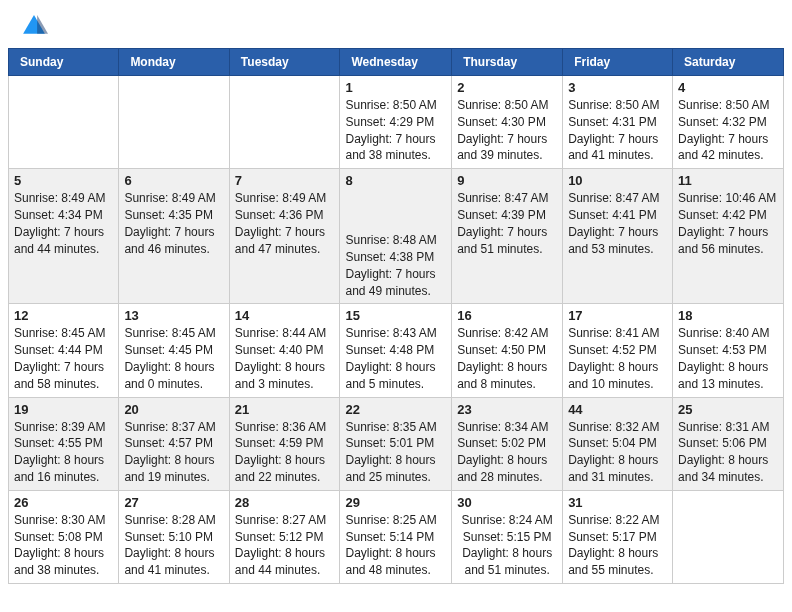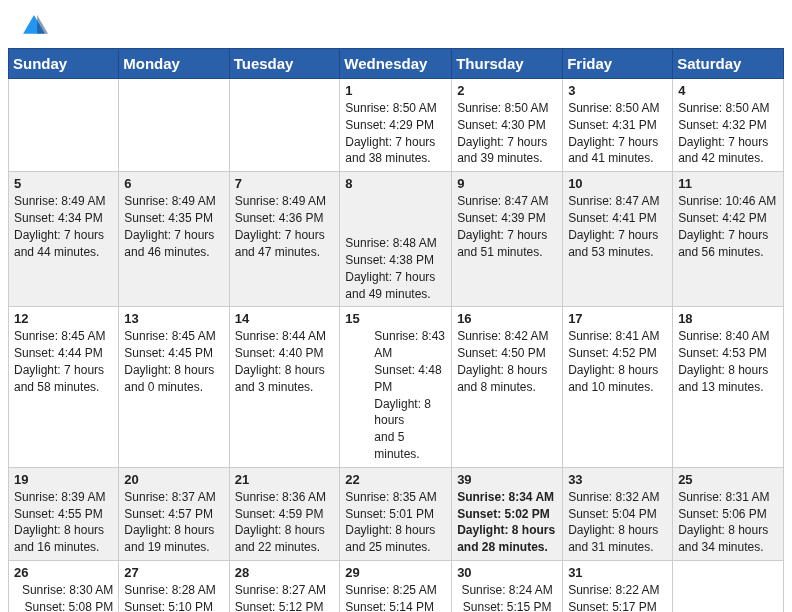--- a/index.html
+++ b/index.html
@@ -50,22 +50,22 @@
     }
     .calendar {
       width: 100%;
       border-collapse: collapse;
       border: 1px solid #ccc;
       margin: 0 0 0 0;
     }
     .calendar th {
       background: #2a5faa;
       color: #fff;
-      font-size: 15px;
-      padding: 6px 4px;
+      font-size: 12px;
+      padding: 6px 11px;
       text-align: left;
       border: 1px solid #1e4a8a;
       font-weight: bold;
     }
     .calendar td {
       vertical-align: top;
       border: 1px solid #ccc;
       padding: 4px 5px;
       font-size: 10.5px;
       color: #222;
@@ -231,21 +231,21 @@
           </td>
           <td>
             <span class="day-num">14</span>
             <div class="day-info" style="white-space: pre-line;">Sunrise: 8:44 AM
 Sunset: 4:40 PM
 Daylight: 8 hours
 and 3 minutes.</div>
           </td>
           <td>
             <span class="day-num">15</span>
-            <div class="day-info" style="white-space: pre-line; margin-left: 29px;">Sunrise: 8:43 AM
+            <div class="day-info" style="white-space: pre-line;">Sunrise: 8:43 AM
 Sunset: 4:48 PM
 Daylight: 8 hours
 and 5 minutes.</div>
           </td>
           <td>
             <span class="day-num">16</span>
             <div class="day-info" style="white-space: pre-line;">Sunrise: 8:42 AM
 Sunset: 4:50 PM
 Daylight: 8 hours
 and 8 minutes.</div>
@@ -288,45 +288,45 @@
 and 22 minutes.</div>
           </td>
           <td>
             <span class="day-num">22</span>
             <div class="day-info" style="white-space: pre-line;">Sunrise: 8:35 AM
 Sunset: 5:01 PM
 Daylight: 8 hours
 and 25 minutes.</div>
           </td>
           <td>
-            <span class="day-num">39</span>
-            <div class="day-info" style="white-space: pre-line; font-weight: bold;">Sunrise: 8:34 AM
+            <span class="day-num">23</span>
+            <div class="day-info" style="white-space: pre-line;">Sunrise: 8:34 AM
 Sunset: 5:02 PM
 Daylight: 8 hours
 and 28 minutes.</div>
           </td>
           <td>
-            <span class="day-num">33</span>
+            <span class="day-num">44</span>
             <div class="day-info" style="white-space: pre-line;">Sunrise: 8:32 AM
 Sunset: 5:04 PM
 Daylight: 8 hours
 and 31 minutes.</div>
           </td>
           <td>
             <span class="day-num">25</span>
             <div class="day-info" style="white-space: pre-line;">Sunrise: 8:31 AM
 Sunset: 5:06 PM
 Daylight: 8 hours
 and 34 minutes.</div>
           </td>
         </tr>
         <tr class="row-white">
           <td>
             <span class="day-num">26</span>
-            <div class="day-info" style="white-space: pre-line; text-align: right;">Sunrise: 8:30 AM
+            <div class="day-info" style="white-space: pre-line;">Sunrise: 8:30 AM
 Sunset: 5:08 PM
 Daylight: 8 hours
 and 38 minutes.</div>
           </td>
           <td>
             <span class="day-num">27</span>
             <div class="day-info" style="white-space: pre-line;">Sunrise: 8:28 AM
 Sunset: 5:10 PM
 Daylight: 8 hours
 and 41 minutes.</div>

